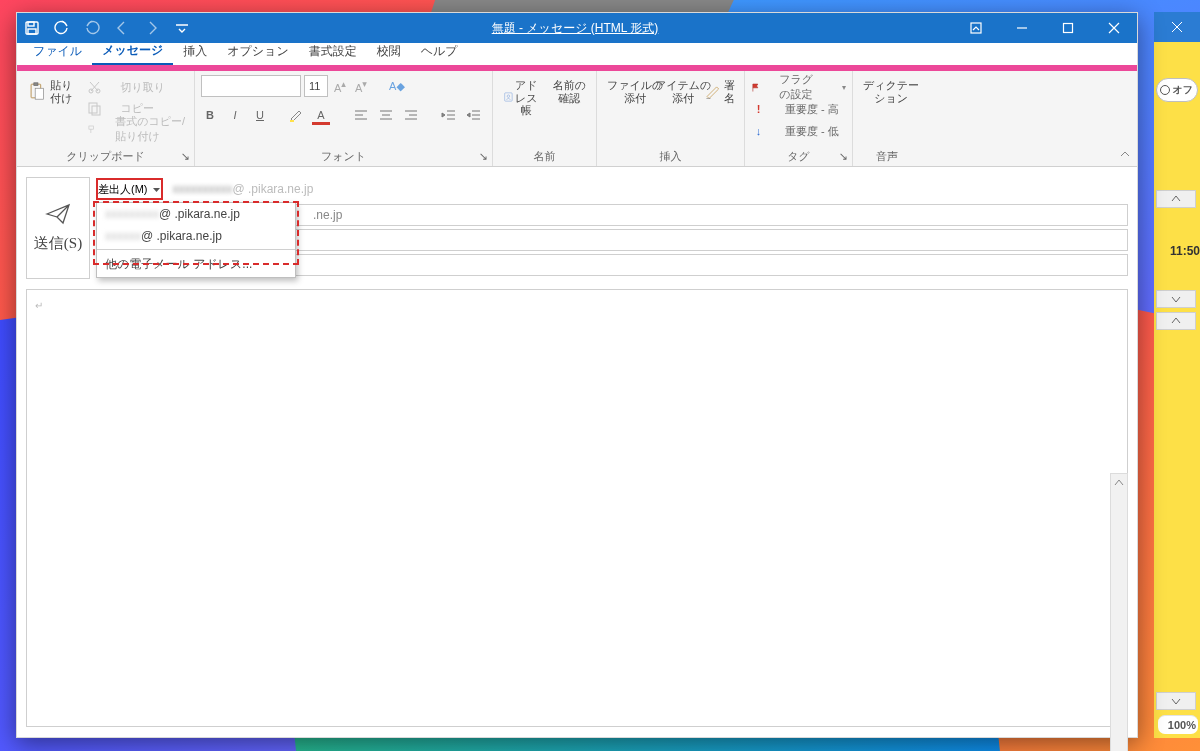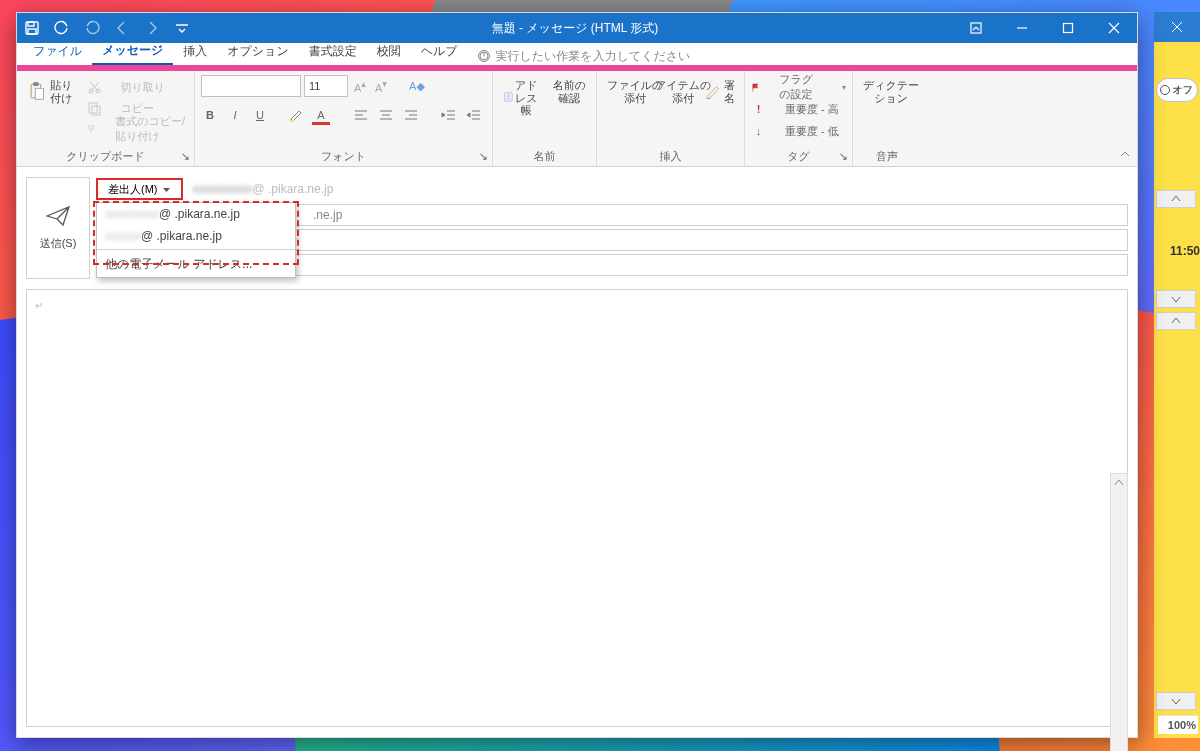--- a/index.html
+++ b/index.html
@@ -23,20 +23,21 @@
     box-shadow:0 6px 24px rgba(0,0,0,0.45);
     display:flex; flex-direction:column;
     border:1px solid rgba(0,0,0,0.15);
   }
 
   
   .titlebar {
     height:30px; background:#1a73c9; color:#fff;
     display:flex; align-items:center; font-size:12px;
     user-select:none;
+    text-decoration:underline;
   }
   .qa-toolbar { display:flex; align-items:center; height:100%; }
   .qa-btn { width:30px; height:100%; display:flex; align-items:center; justify-content:center; color:#fff; }
   .qa-btn svg { width:16px; height:16px; fill:none; stroke:#fff; stroke-width:1.4; }
   .title-text { flex:1; text-align:center; font-size:12px; }
   .winbtns { display:flex; height:100%; }
   .winbtn { width:46px; display:flex; align-items:center; justify-content:center; }
   .winbtn svg { width:12px; height:12px; stroke:#fff; fill:none; stroke-width:1.2; }
 
   
@@ -63,38 +64,38 @@
   .rgroup .label .launcher { position:absolute; right:-2px; top:2px; }
   .vbtn { display:flex; flex-direction:row; align-items:center; justify-content:flex-start; padding:2px 4px; min-width:42px; }
   .vbtn svg { width:28px; height:28px; }
   .vbtn .t { font-size:11px; color:#444; text-align:center; line-height:1.15; margin-top:2px; }
   .smallrow{display:flex;align-items:center;gap:19px;font-size:11px;color:#666;height:20px;}
   .smallrow.dis{color:#bbb;}
   .smallrow svg{width:15px;height:15px;}
   .fontbox{display:flex;align-items:center;gap:3px;margin-bottom:4px;}
   .fontbox .dd{border:1px solid #c0c0c0;background:#fff;height:22px;display:flex;align-items:center;padding:0 4px;font-size:11px;color:#888;}
   .fontbox .dd.name{width:100px;}
-  .fontbox .dd.size{width:44px;color:#444;}
+  .fontbox .dd.size{width:24px;color:#444;}
   .fontbox .ab{width:18px;text-align:center;color:#aaa;font-size:11px;}
   .iconrow{display:flex;align-items:center;gap:7px;height:22px;color:#666;}
   .iconrow span{display:inline-flex;align-items:center;justify-content:center;width:18px;height:18px;}
   .iconrow svg{width:16px;height:16px;stroke:#777;fill:none;}
   .ribbon-collapse{position:absolute;right:6px;bottom:4px;color:#888;}
   .ribbon-collapse svg{width:12px;height:12px;stroke:#888;fill:none;}
 
   
   .compose { flex:1; padding:10px 9px 10px 9px; display:flex; flex-direction:column; position:relative; }
   .header-fields { display:flex; }
   .sendcol { width:64px; display:flex; flex-direction:column; align-items:center; justify-content:center; border:1px solid #cfcfcf; background:#fff; margin-right:6px; padding:8px 0;}
   .sendcol svg{width:26px;height:22px;stroke:#555;fill:none;stroke-width:1.3;}
-  .sendcol .t{font-size:11px;color:#444;margin-top:9px;}
+  .sendcol .t{font-size:15px;color:#444;margin-top:9px;font-family:Liberation Serif, serif;}
   .fieldcol { flex:1; position:relative; }
   .fromrow{display:flex;align-items:center;height:24px;margin-bottom:3px;}
   .frombtn{
-    border:2px solid #d92b2b; height:22px; padding:0 10px;
+    border:2px solid #d92b2b; height:22px; padding:0 0;
     display:flex;align-items:center;font-size:11px;background:#fff;
     gap:4px;
   }
   .frombtn svg{width:9px;height:9px;fill:#555;}
   .fromemail{font-size:12px;color:#bcbcbc;margin-left:10px;}
   .fieldline{border:1px solid #cfcfcf;background:#fff;height:22px;margin-bottom:3px;display:flex;align-items:center;padding-left:6px;font-size:12px;color:#888;}
   .body-area{flex:1;border:1px solid #cfcfcf;background:#fff;margin-top:10px;padding:8px;font-size:12px;color:#444;}
   .body-area::before{content:"↵";color:#bbb;font-size:10px;}
 
   
@@ -112,21 +113,21 @@
   
   .under-win{position:absolute; right:0; top:12px; width:46px; height:726px;}
   .under-title{height:30px;background:#2b7cd3;display:flex;align-items:center;justify-content:center;}
   .under-title svg{width:12px;height:12px;stroke:#fff;fill:none;}
   .under-body{background:#fde047;height:calc(100% - 30px);position:relative;font-size:11px;color:#555;font-weight:bold;}
   .clock{position:absolute;top:202px;left:4px;width:42px;text-align:right;font-size:12px;color:#333;}
   .pill{position:absolute;top:36px;left:2px;width:42px;height:24px;border:1px solid #bfbfbf;border-radius:12px;background:#fff;display:flex;align-items:center;justify-content:flex-end;padding-right:4px;font-size:10px;}
   .pill .dot{width:10px;height:10px;border:1.5px solid #555;border-radius:50%;margin-right:3px;}
   .sbtn{position:absolute;left:2px;width:40px;height:18px;background:#f0f0f0;border:1px solid #cfcfcf;display:flex;align-items:center;justify-content:center;}
   .sbtn svg{width:10px;height:10px;stroke:#666;fill:none;}
-  .zoom{position:absolute;bottom:4px;left:4px;width:40px;text-align:right;background:#fff;border-top:1px solid #e3e3e3;padding:3px 2px;font-size:11px;}
+  .zoom{position:absolute;bottom:4px;left:4px;width:40px;text-align:right;background:#fff;border-top:1px solid #e3e3e3;padding:3px 2px;font-size:11px;border-radius:7px;}
 
   .body-scrollbar{position:absolute;right:9px;top:306px;width:18px;height:412px;background:#f1f1f1;border:1px solid #dcdcdc;}
   .body-scrollbar .btn{height:18px;display:flex;align-items:center;justify-content:center;}
   .body-scrollbar svg{width:10px;height:10px;stroke:#888;fill:none;}
 </style>
 </head>
 <body>
 
 <div class="wallpaper">
   <div class="wp-a"></div>
@@ -238,28 +239,20 @@
   </div>
 
   <div class="tabrow">
     <div class="rtab file">ファイル</div>
     <div class="rtab active">メッセージ</div>
     <div class="rtab">挿入</div>
     <div class="rtab">オプション</div>
     <div class="rtab">書式設定</div>
     <div class="rtab">校閲</div>
     <div class="rtab">ヘルプ</div>
-    <div class="tellme">
-      <svg viewBox="0 0 14 14">
-          <circle cx="6" cy="6" r="4"></circle>
-          <path d="M6 3 v3 M6 9 v0" stroke-linecap="round"></path>
-          <circle cx="6" cy="6" r="5.5" fill="none"></circle>
-        </svg>
-      <span>実行したい作業を入力してください</span>
-    </div>
   </div>
 
   <div class="ribbon">
 
     <div class="rgroup" style="width:178px">
       <div class="content">
         <div class="vbtn">
           <svg viewBox="0 0 28 28">
               <rect x="6" y="4" width="14" height="20" rx="1" fill="none" stroke="#b58d4a" stroke-width="1.3"></rect>
               <rect x="10" y="2" width="6" height="4" fill="#888" stroke="#666"></rect>

